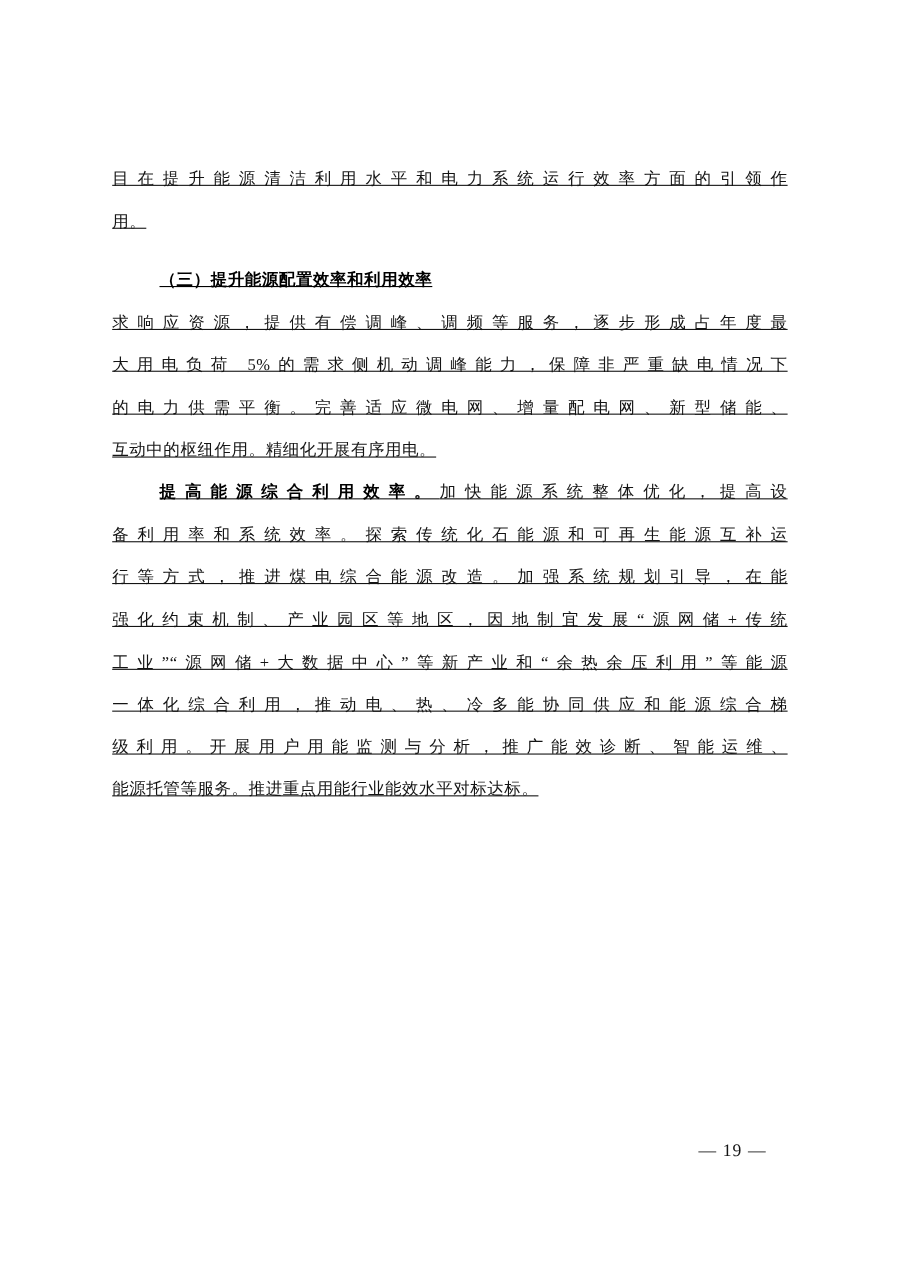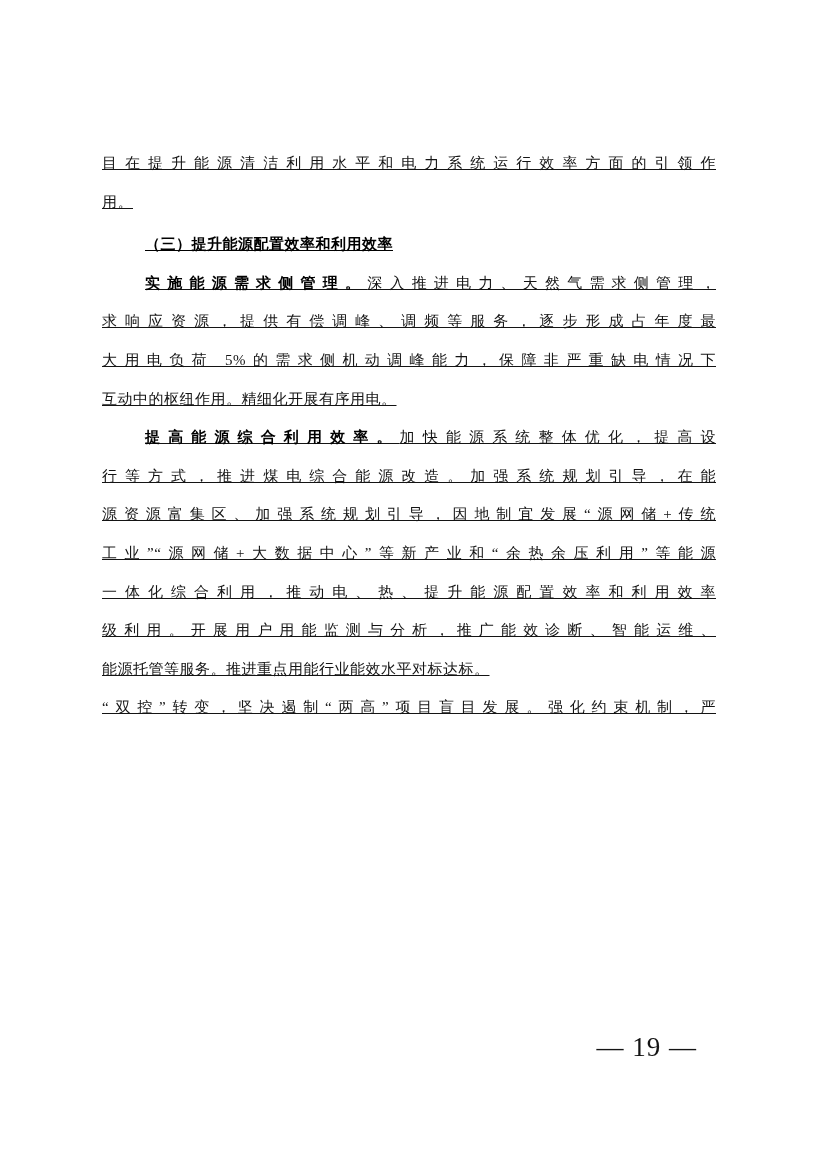--- a/index.html
+++ b/index.html
@@ -22,21 +22,21 @@
     height: 1169px;
     background: #ffffff;
   }
   .text-block {
     position: absolute;
     left: 102px;
     top: 144px;
     width: 614px;
   }
   .block { margin: 0; padding: 0; }
-  .block.heading { margin-top: 4px; }
+  .block.heading { margin-top: 15px; }
   .line {
     font-size: 15px;
     line-height: 38.6px;
     height: 38.6px;
     text-align: left;
     letter-spacing: 0.5px;
     text-decoration: underline;
   }
   .line.fill {
     text-align: justify;
@@ -46,55 +46,55 @@
     padding-left: 43px;
   }
   .seg { font-weight: 400; }
   .seg.bold { font-weight: 700; color: #000000; }
   .heading .line { font-weight: 700; color: #000000; }
   .heading .seg { font-weight: 700; }
   .page-number {
     position: absolute;
     top: 1032px;
     right: 129px;
-    font-size: 27px;
+    font-size: 16px;
     line-height: 30px;
     letter-spacing: 1px;
     color: #141414;
     text-align: right;
   }
 </style>
 </head>
 <body>
 
 <div class="page">
 
   <div class="text-block" id="text-block">
       <div class="block paragraph">
         <div class="line fill"><span class="seg">目在提升能源清洁利用水平和电力系统运行效率方面的引领作</span></div>
         <div class="line"><span class="seg">用。</span></div>
       </div>
       <div class="block heading">
         <div class="line indent2"><span class="seg bold">（三）提升能源配置效率和利用效率</span></div>
       </div>
       <div class="block paragraph">
-        <div class="line fill indent2"><span class="seg bold">实施能源需求侧管理。</span><span class="seg">深入推进电力、天然气需求侧管理，</span></div>
         <div class="line fill"><span class="seg">求响应资源，提供有偿调峰、调频等服务，逐步形成占年度最</span></div>
         <div class="line fill"><span class="seg">大用电负荷 5%的需求侧机动调峰能力，保障非严重缺电情况下</span></div>
+        <div class="line fill"><span class="seg">的电力供需平衡。完善适应微电网、增量配电网、新型储能、</span></div>
         <div class="line"><span class="seg">互动中的枢纽作用。精细化开展有序用电。</span></div>
       </div>
       <div class="block paragraph">
         <div class="line fill indent2"><span class="seg bold">提高能源综合利用效率。</span><span class="seg">加快能源系统整体优化，提高设</span></div>
+        <div class="line fill"><span class="seg">备利用率和系统效率。探索传统化石能源和可再生能源互补运</span></div>
         <div class="line fill"><span class="seg">行等方式，推进煤电综合能源改造。加强系统规划引导，在能</span></div>
-        <div class="line fill"><span class="seg">源资源富集区、加强系统规划引导，因地制宜发展“源网储+传统</span></div>
+        <div class="line fill"><span class="seg">强化约束机制、产业园区等地区，因地制宜发展“源网储+传统</span></div>
         <div class="line fill"><span class="seg">工业”“源网储+大数据中心”等新产业和“余热余压利用”等能源</span></div>
-        <div class="line fill"><span class="seg">一体化综合利用，推动电、热、提升能源配置效率和利用效率</span></div>
+        <div class="line fill"><span class="seg">一体化综合利用，推动电、热、冷多能协同供应和能源综合梯</span></div>
         <div class="line fill"><span class="seg">级利用。开展用户用能监测与分析，推广能效诊断、智能运维、</span></div>
         <div class="line"><span class="seg">能源托管等服务。推进重点用能行业能效水平对标达标。</span></div>
       </div>
       <div class="block paragraph">
-        <div class="line fill"><span class="seg">“双控”转变，坚决遏制“两高”项目盲目发展。强化约束机制，严</span></div>
       </div>
     </div>
 
   <div class="page-number">— 19 —</div>
 
 </div>
 
 </body></html>

